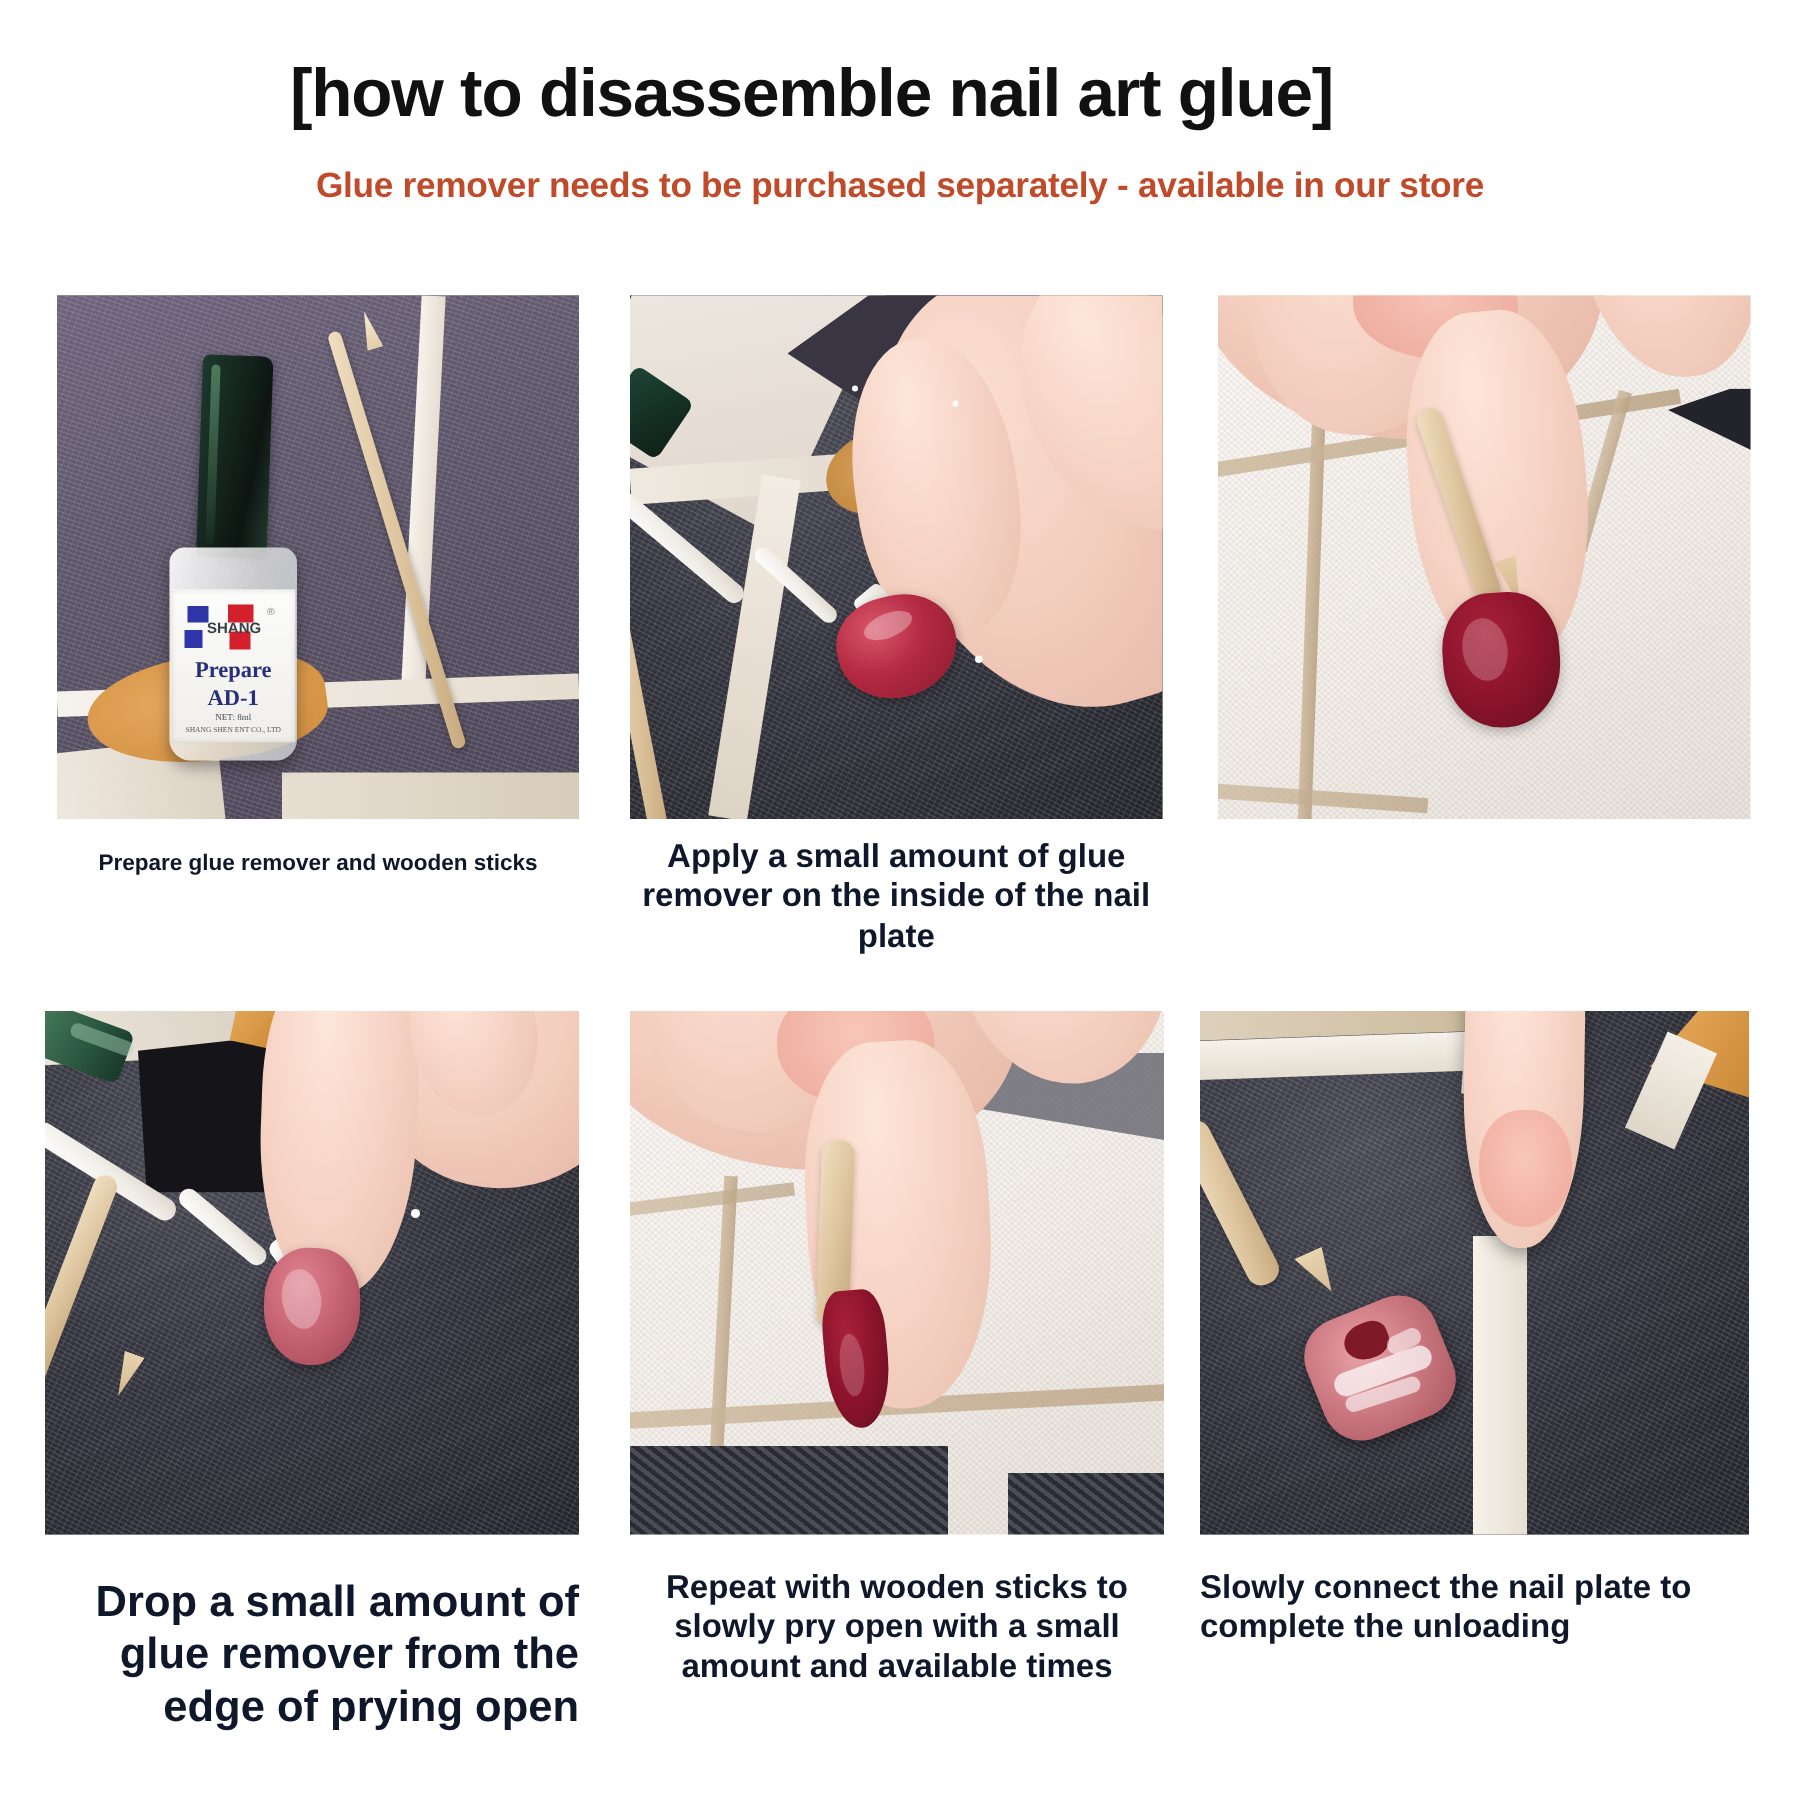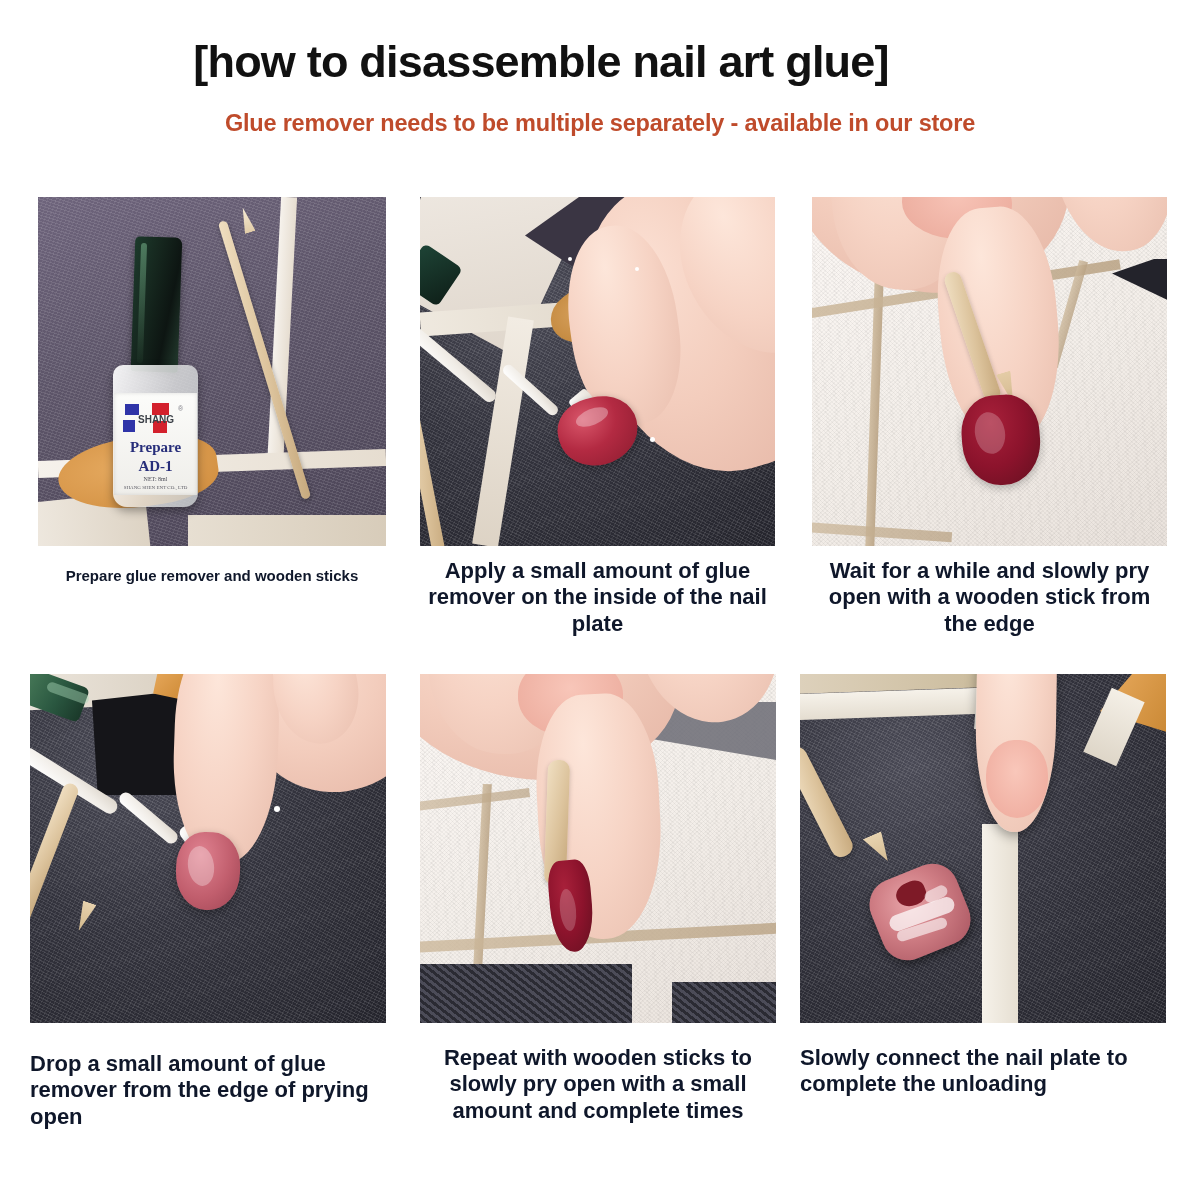--- a/index.html
+++ b/index.html
@@ -100,21 +100,21 @@
     font-weight: bold; color: #3a3f46; white-space: nowrap; line-height: 1;
   }
   .reg { position: absolute; color: #7d7d85; line-height: 1; }
 </style>
 </head>
 <body>
 
 <div id="page">
 
   <div class="title">[how to disassemble nail art glue]</div>
-  <div class="subtitle">Glue remover needs to be multiple separately - available in our store</div>
+  <div class="subtitle">Glue remover needs to be purchased separately - available in our store</div>
 
   <div class="step" style="left:38px; top:197px; width:348px;">
     <div class="photo">
 
       <div class="bg leather-purple"></div>
 
       <div class="stripe" style="left:236px; top:0; width:16px; height:272px; transform:rotate(3deg);"></div>
       <div class="stripe" style="left:0; top:258px; width:348px; height:17px; transform:rotate(-2deg);"></div>
       <div style="left:-10px; top:300px; width:120px; height:60px; background:linear-gradient(90deg,#efe9e0,#ddd3c4); transform:rotate(-6deg);"></div>
       <div style="left:150px; top:318px; width:230px; height:40px; background:linear-gradient(90deg,#e7dfd2,#d5c9b6);"></div>
@@ -194,21 +194,20 @@
       <div style="left:90px; top:-30px; width:110px; height:72px; background:radial-gradient(ellipse at 50% 40%,#f7c3b6,#eaa99a); border-radius:48%; transform:rotate(4deg);"></div>
 
       <div class="skin-soft" style="left:128px; top:10px; width:118px; height:240px; border-radius:42% 42% 50% 50%; transform:rotate(-5deg);"></div>
 
       <div class="wood" style="left:152px; top:72px; width:17px; height:135px; border-radius:8px; transform:rotate(-19deg); box-shadow:0 2px 5px rgba(0,0,0,.22);"></div>
       <div style="left:188px; top:175px; width:15px; height:32px; background:linear-gradient(180deg,#e4cca6,#d3b98f); clip-path:polygon(0 0,100% 0,58% 100%); transform:rotate(-16deg);"></div>
 
       <div class="nail-darkred" style="left:150px; top:198px; width:78px; height:90px; border-radius:42% 42% 48% 48%; transform:rotate(-4deg); box-shadow:0 3px 8px rgba(0,0,0,.25);"></div>
       <div style="left:163px; top:215px; width:30px; height:42px; background:rgba(255,255,255,.22); border-radius:50%; transform:rotate(-10deg);"></div>
     </div>
-    <div class="caption" style="margin-top:12px; text-align:center; font-size:22px;">Wait for a while and slowly pry open with a wooden stick from the edge</div>
   </div>
 
   <div class="step" style="left:30px; top:674px; width:356px;">
     <div class="photo">
       <div class="bg leather-dark"></div>
       <div style="left:-10px; top:-8px; width:180px; height:40px; background:linear-gradient(90deg,#ece6dd,#d8cebf); transform:rotate(-3deg);"></div>
       <div style="left:62px; top:16px; width:95px; height:105px; background:#151519; clip-path:polygon(0 10%,100% 0,100% 100%,6% 100%);"></div>
       <div style="left:126px; top:-8px; width:40px; height:32px; background:linear-gradient(120deg,#e7a95c,#c9842f); transform:rotate(12deg);"></div>
 
       <div style="left:-14px; top:2px; width:70px; height:36px; background:linear-gradient(100deg,#4c7f5c,#2a5740 60%,#1a3829); border-radius:6px; transform:rotate(20deg);"></div>
@@ -223,21 +222,21 @@
 
       <div class="skin" style="left:215px; top:-52px; width:180px; height:170px; border-radius:45% 42% 50% 50%; transform:rotate(-8deg);"></div>
       <div class="skin-soft" style="left:144px; top:-40px; width:104px; height:230px; border-radius:40% 40% 48% 48%; transform:rotate(2deg);"></div>
       <div class="skin-soft" style="left:244px; top:-40px; width:84px; height:110px; border-radius:48% 48% 50% 50%; transform:rotate(-10deg);"></div>
 
       <div class="nail-pink" style="left:146px; top:158px; width:64px; height:78px; border-radius:44% 44% 48% 48%; transform:rotate(2deg); box-shadow:0 3px 8px rgba(0,0,0,.3);"></div>
       <div style="left:158px; top:172px; width:26px; height:40px; background:rgba(255,255,255,.30); border-radius:50%; transform:rotate(-8deg);"></div>
 
       <div style="left:244px; top:132px; width:6px; height:6px; background:#fff; border-radius:50%;"></div>
     </div>
-    <div class="caption" style="margin-top:28px; text-align:left; font-size:22px;">Drop a small amount of glue remover from the edge of prying open</div>
+    <div class="caption" style="margin-top:28px; text-align:right; font-size:29px;">Drop a small amount of glue remover from the edge of prying open</div>
   </div>
 
   <div class="step" style="left:420px; top:674px; width:356px;">
     <div class="photo" style="background:#f5f0ea;">
       <div class="bg fabric-white"></div>
 
       <div class="stripe-tan" style="left:58px; top:110px; width:9px; height:185px; transform:rotate(3deg); opacity:.85;"></div>
       <div class="stripe-tan" style="left:-10px; top:258px; width:380px; height:11px; transform:rotate(-3deg); opacity:.8;"></div>
       <div class="stripe-tan" style="left:-20px; top:122px; width:130px; height:9px; transform:rotate(-7deg); opacity:.7;"></div>
       <div style="left:208px; top:28px; width:160px; height:60px; background:#6b6b74; clip-path:polygon(18% 0,100% 0,100% 100%,0 55%); opacity:.85;"></div>
@@ -251,21 +250,21 @@
       <div style="left:98px; top:-18px; width:105px; height:80px; background:radial-gradient(ellipse at 50% 40%,#f8c6b9,#eba99a); border-radius:48%;"></div>
 
       <div class="skin-soft" style="left:118px; top:20px; width:122px; height:245px; border-radius:40% 40% 48% 48%; transform:rotate(-3deg);"></div>
 
       <div class="wood" style="left:126px; top:86px; width:22px; height:125px; border-radius:10px; transform:rotate(2deg); box-shadow:0 2px 5px rgba(0,0,0,.2);"></div>
       <div style="left:128px; top:200px; width:20px; height:34px; background:linear-gradient(180deg,#e0c59c,#cbb085); clip-path:polygon(0 0,100% 0,72% 100%); transform:rotate(3deg);"></div>
 
       <div class="nail-darkred" style="left:130px; top:186px; width:42px; height:92px; border-radius:30% 32% 50% 50%; transform:rotate(-5deg);"></div>
       <div style="left:140px; top:215px; width:16px; height:42px; background:rgba(255,255,255,.20); border-radius:50%; transform:rotate(-6deg);"></div>
     </div>
-    <div class="caption" style="margin-top:22px; text-align:center; font-size:22px;">Repeat with wooden sticks to slowly pry open with a small amount and complete times</div>
+    <div class="caption" style="margin-top:22px; text-align:center; font-size:22px;">Repeat with wooden sticks to slowly pry open with a small amount and available times</div>
   </div>
 
   <div class="step" style="left:800px; top:674px; width:366px;">
     <div class="photo">
       <div class="bg leather-dark"></div>
 
       <div style="left:-10px; top:-6px; width:230px; height:22px; background:linear-gradient(90deg,#ded2bd,#c8b897); transform:rotate(-2deg);"></div>
       <div style="left:-10px; top:16px; width:250px; height:26px; background:linear-gradient(180deg,#f6f2ea,#e4ddd0); transform:rotate(-2deg);"></div>
       <div style="left:176px; top:0; width:26px; height:56px; background:linear-gradient(90deg,#f3eee5,#e0d8c9); transform:rotate(4deg);"></div>
 

